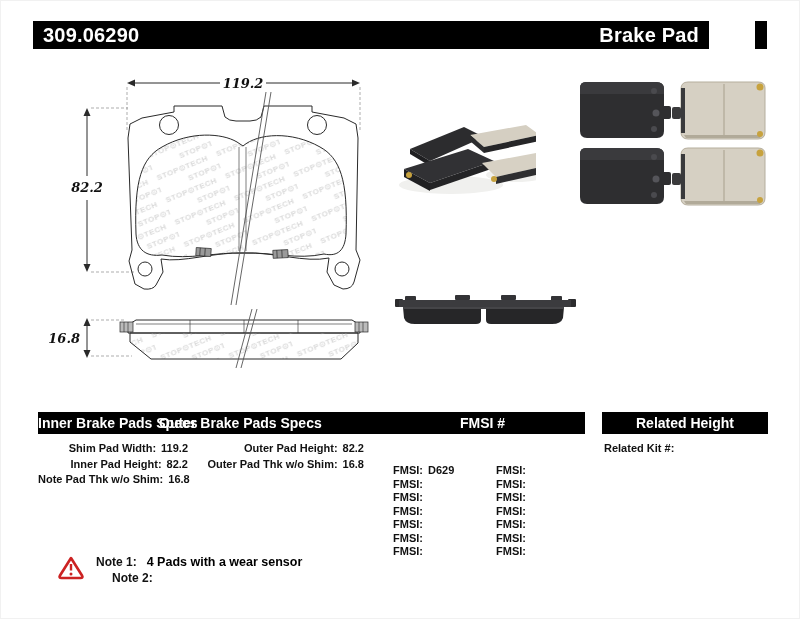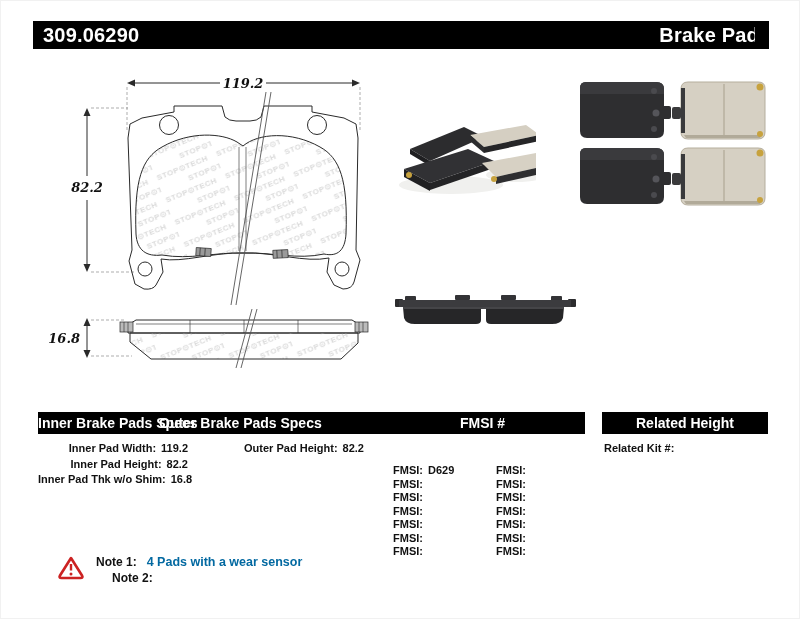--- a/index.html
+++ b/index.html
@@ -1,19 +1,19 @@
 <!DOCTYPE html>
 <html><head>
 <meta charset="utf-8">
 <style>
   html,body{margin:0;padding:0;background:#fff;}
   .page{position:relative;width:800px;height:619px;background:#fff;overflow:hidden;
         font-family:"Liberation Sans",sans-serif;box-shadow:inset 0 0 0 1px #f1f1f1;}
   
-  .hbar{position:absolute;left:33px;top:21px;width:736px;height:28px;background:#000;color:#fff;
+  .hbar{position:absolute;left:33px;top:21px;width:676px;height:28px;background:#000;color:#fff;
         display:flex;align-items:center;justify-content:space-between;padding:0 10px;
         box-sizing:border-box;font-weight:bold;font-size:20px;letter-spacing:.2px;}
   .hcap{position:absolute;left:755px;top:21px;width:12px;height:28px;background:#000;}
   
   .absbox{position:absolute;}
   .dim{font-family:"DejaVu Serif",serif;font-style:italic;font-weight:bold;font-size:13px;fill:#111;}
   .wm{font-family:"Liberation Sans",sans-serif;font-weight:bold;font-size:8px;fill:#dadada;letter-spacing:.5px;}
   .ln{stroke:#2a2a2a;stroke-width:1;fill:none;}
   .thin{stroke:#2a2a2a;stroke-width:.6;fill:none;}
   .dash{stroke:#8a8a8a;stroke-width:.7;fill:none;stroke-dasharray:3 2;}
@@ -32,21 +32,21 @@
   #outerCol{left:196px;width:168px;}
   .srow{height:15.6px;line-height:15.6px;white-space:nowrap;}
   .fmsicol{position:absolute;top:464px;font-size:11px;font-weight:bold;color:#111;}
   #fmsi1{left:393px;}
   #fmsi2{left:496px;}
   .frow{height:13.5px;line-height:13.5px;white-space:nowrap;}
   #relCol{position:absolute;left:604px;top:442px;font-size:11px;font-weight:bold;color:#111;}
   .val{margin-left:5px;}
   
   .noterow{position:absolute;font-size:12px;font-weight:bold;color:#111;white-space:nowrap;}
-  .red{color:#0369a1;font-size:12.5px;margin-left:10px;}
+  .red{color:#000000;font-size:12.5px;margin-left:10px;}
 </style>
 </head>
 <body>
 
 <div class="page">
 
   <div class="hbar">
     <span>309.06290</span>
     <span>Brake Pad</span>
   </div>
@@ -194,27 +194,28 @@
     <span class="ht" style="left:35%;width:33%">Outer Brake Pads Specs</span>
   </div>
   <div class="thead" id="barB">
     <span>FMSI #</span>
   </div>
   <div class="thead" id="barC">
     <span>Related Height</span>
   </div>
 
   <div class="speccol" id="innerCol">
-    <div class="srow"><span>Inner Pad Width:</span><span class="val">119.2</span></div>
+    <div class="srow"><span>Shim Pad Width:</span><span class="val">119.2</span></div>
     <div class="srow"><span>Inner Pad Height:</span><span class="val">82.2</span></div>
-    <div class="srow"><span>Inner Pad Thk w/o Shim:</span><span class="val">16.8</span></div>
+    <div class="srow"><span>Note Pad Thk w/o Shim:</span><span class="val">16.8</span></div>
   </div>
 
   <div class="speccol" id="outerCol">
     <div class="srow"><span>Outer Pad Height:</span><span class="val">82.2</span></div>
+    <div class="srow"><span>Outer Pad Thk w/o Shim:</span><span class="val">16.8</span></div>
   </div>
 
   <div class="fmsicol" id="fmsi1">
     <div class="frow"><span>FMSI:</span><span class="val">D629</span></div>
     <div class="frow"><span>FMSI:</span><span class="val"></span></div>
     <div class="frow"><span>FMSI:</span><span class="val"></span></div>
     <div class="frow"><span>FMSI:</span><span class="val"></span></div>
     <div class="frow"><span>FMSI:</span><span class="val"></span></div>
     <div class="frow"><span>FMSI:</span><span class="val"></span></div>
     <div class="frow"><span>FMSI:</span><span class="val"></span></div>

